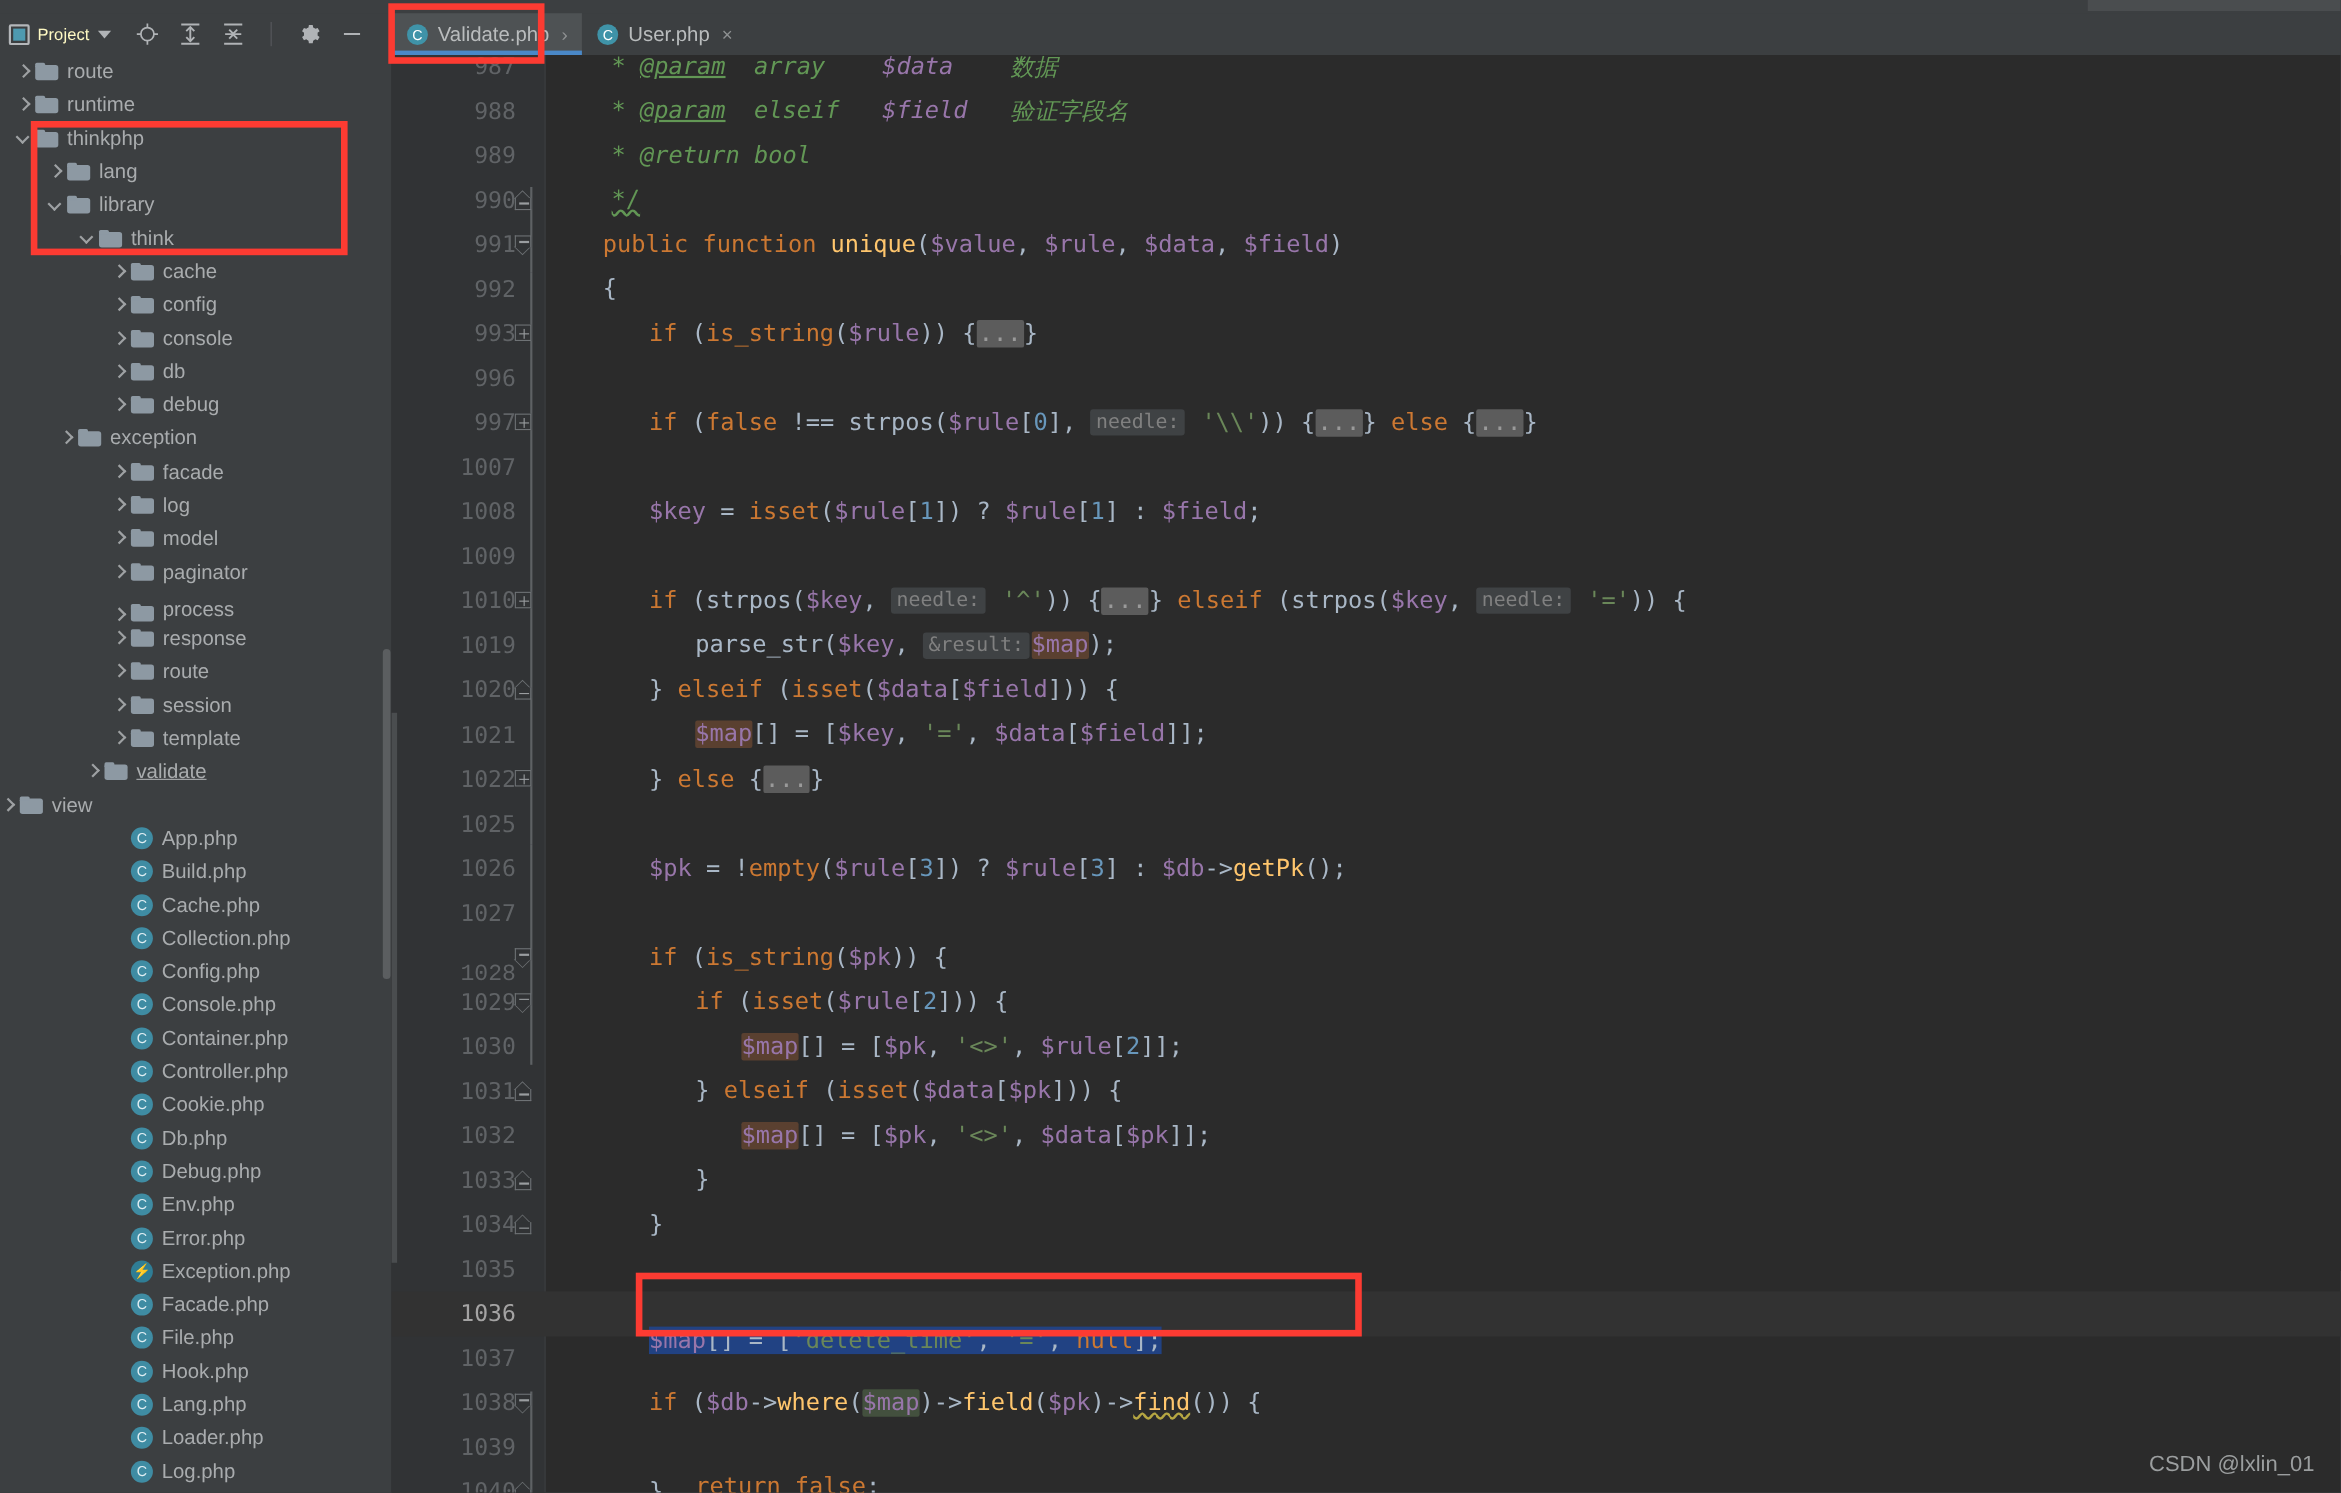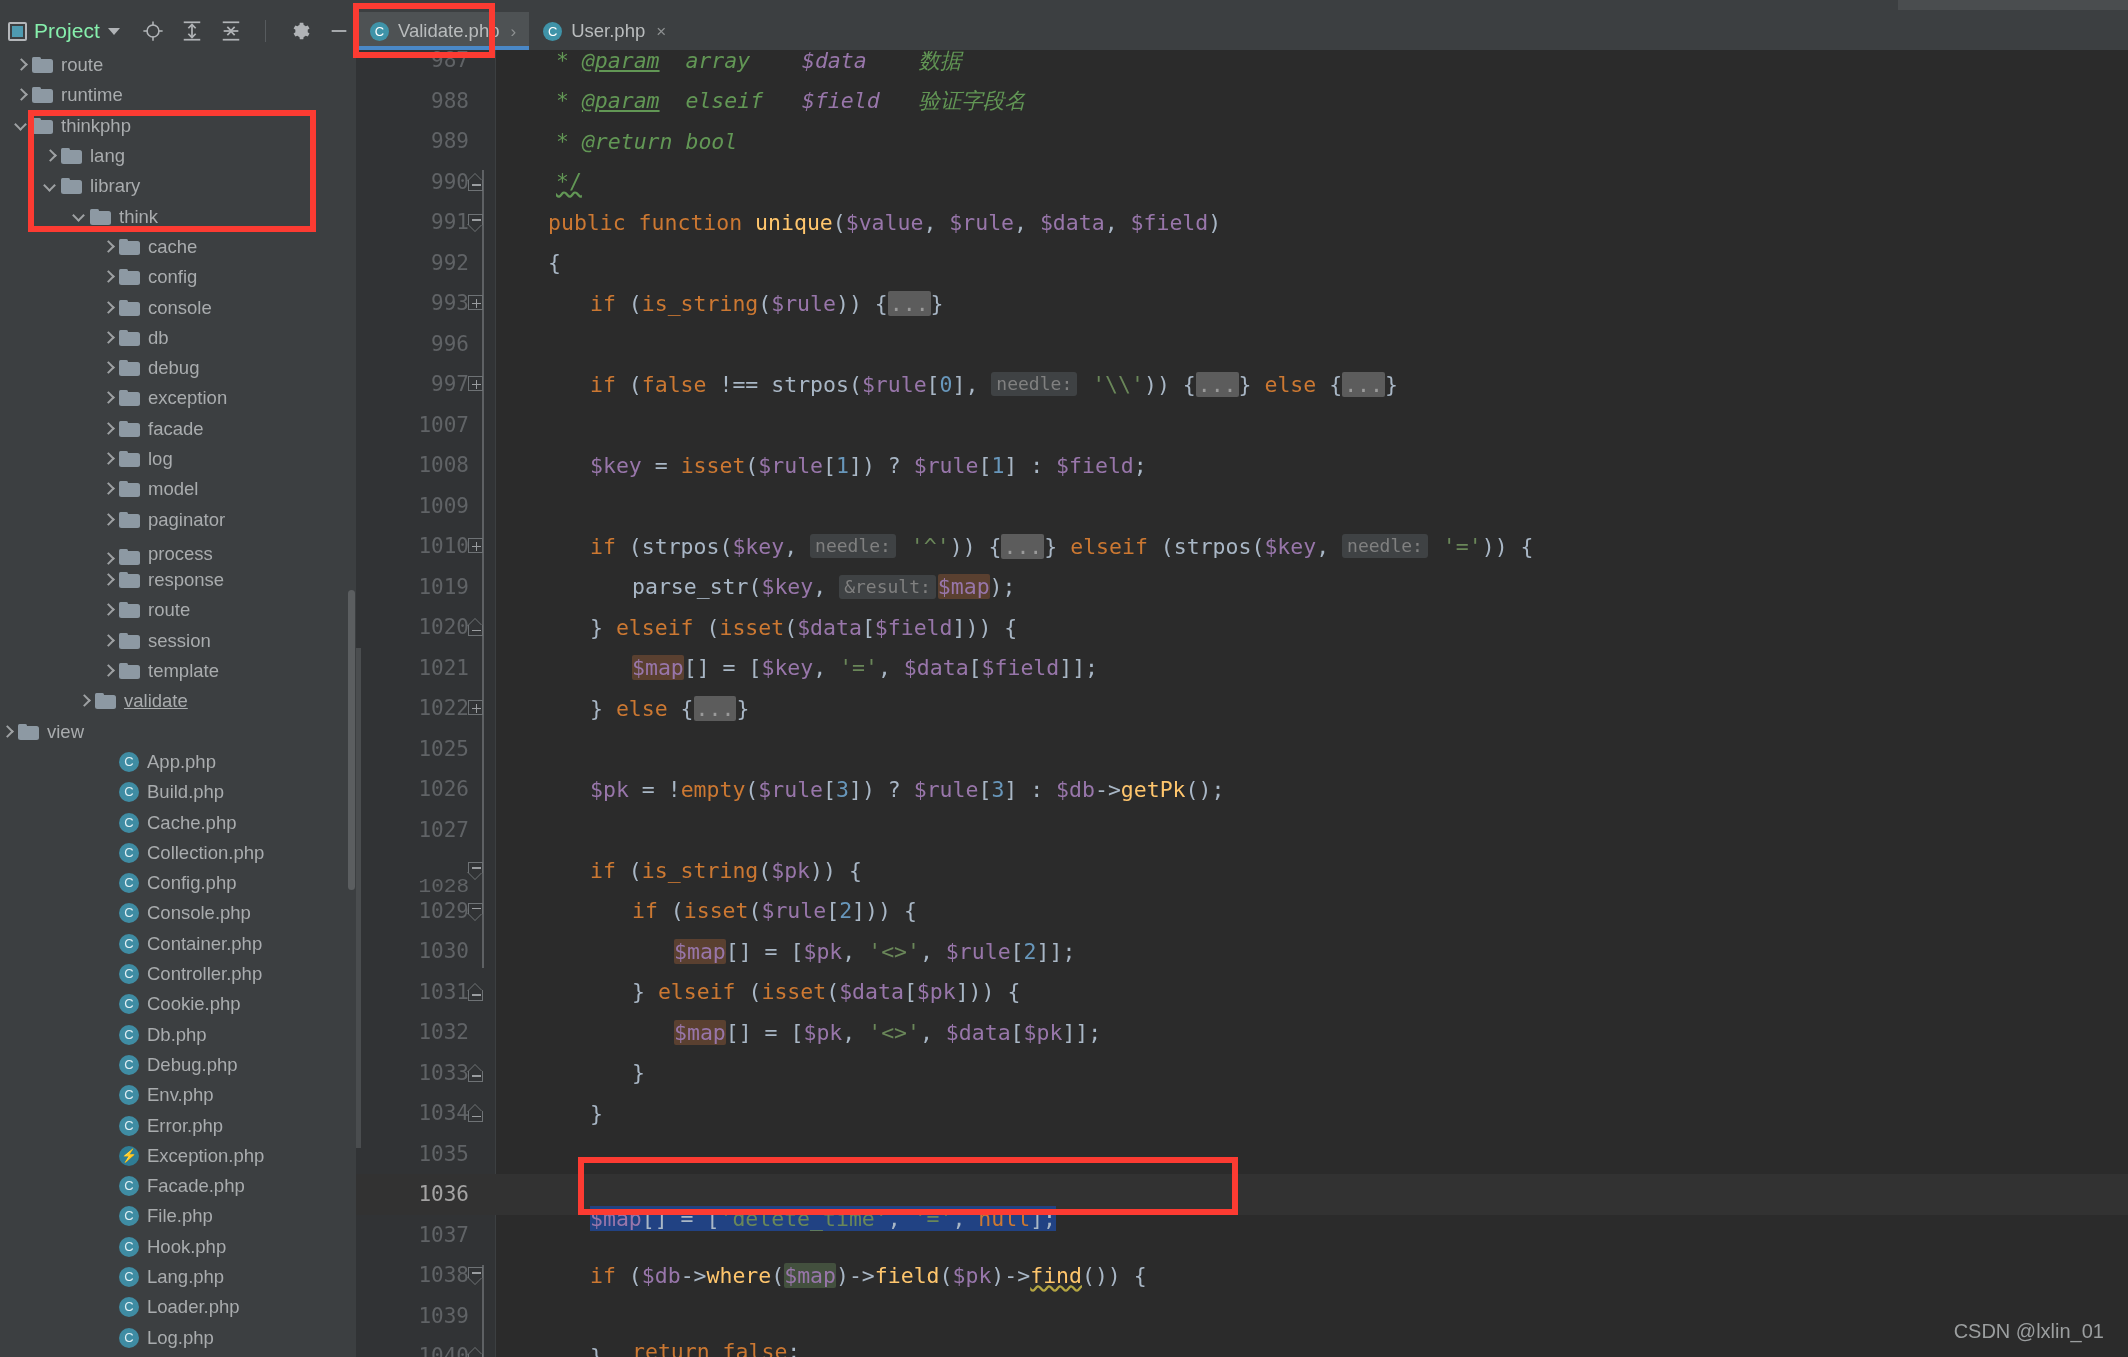--- a/index.html
+++ b/index.html
@@ -55,22 +55,22 @@
     background: #3c3f41;
   }
   .proj-glyph::after {
     content: "";
     position: absolute;
     left: 2px; top: 2px;
     width: 11px; height: 11px;
     background: #4e9ab0;
   }
   .panel-title {
-    color: #86efac;
-    font-size: 21px;
+    color: #fef9c3;
+    font-size: 15px;
     letter-spacing: 0.1px;
   }
   .caret-down {
     width: 0; height: 0;
     border-left: 6px solid transparent;
     border-right: 6px solid transparent;
     border-top: 7px solid #b0b3b6;
     margin-left: 1px;
   }
   .hdr-icons {
@@ -566,21 +566,21 @@
       <div class="row" style="padding-left: 101px;">
         <span class="arrow right"></span>
         <span class="folder-ico"></span>
         <span class="lbl">db</span>
       </div>
       <div class="row" style="padding-left: 101px;">
         <span class="arrow right"></span>
         <span class="folder-ico"></span>
         <span class="lbl">debug</span>
       </div>
-      <div class="row" style="padding-left: 101px;">
+      <div class="row" style="padding-left: 53px;">
         <span class="arrow right"></span>
         <span class="folder-ico"></span>
         <span class="lbl">exception</span>
       </div>
       <div class="row" style="padding-left: 101px;">
         <span class="arrow right"></span>
         <span class="folder-ico"></span>
         <span class="lbl">facade</span>
       </div>
       <div class="row" style="padding-left: 101px;">

